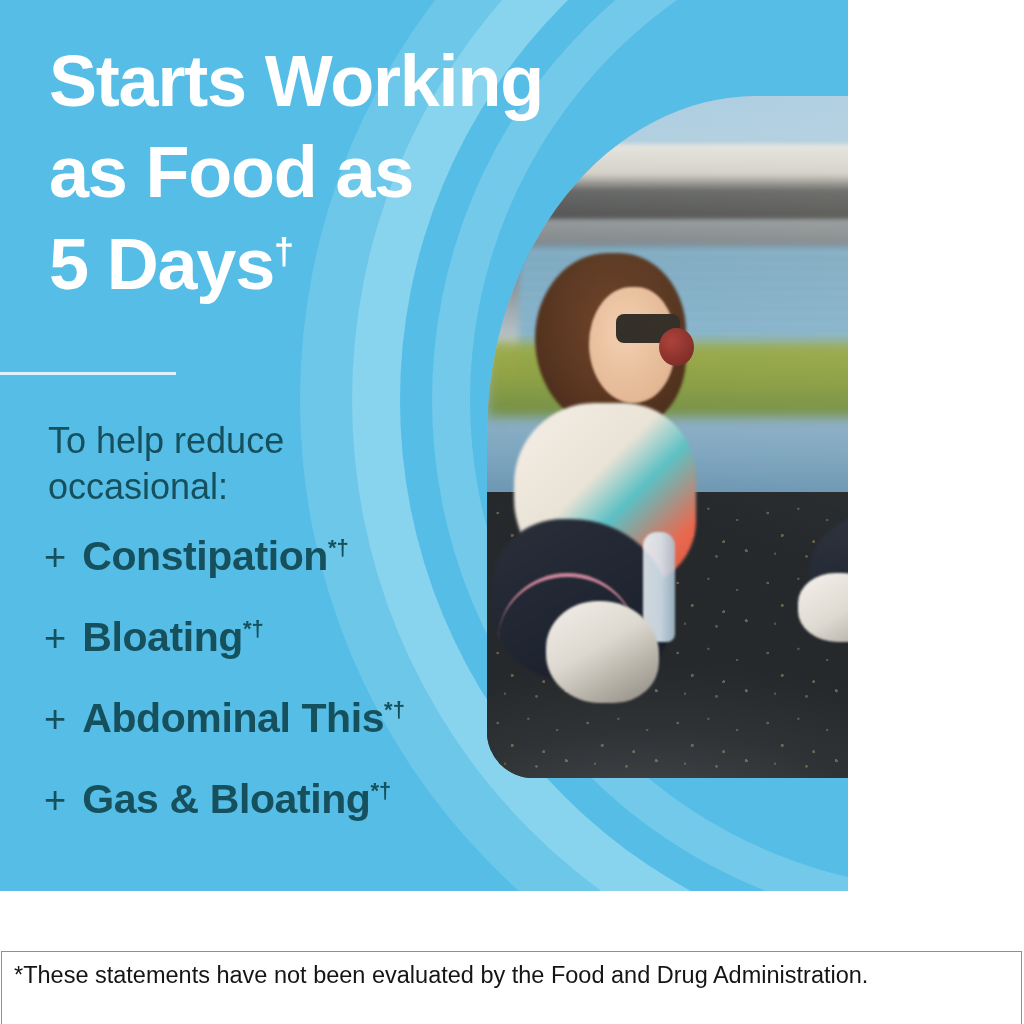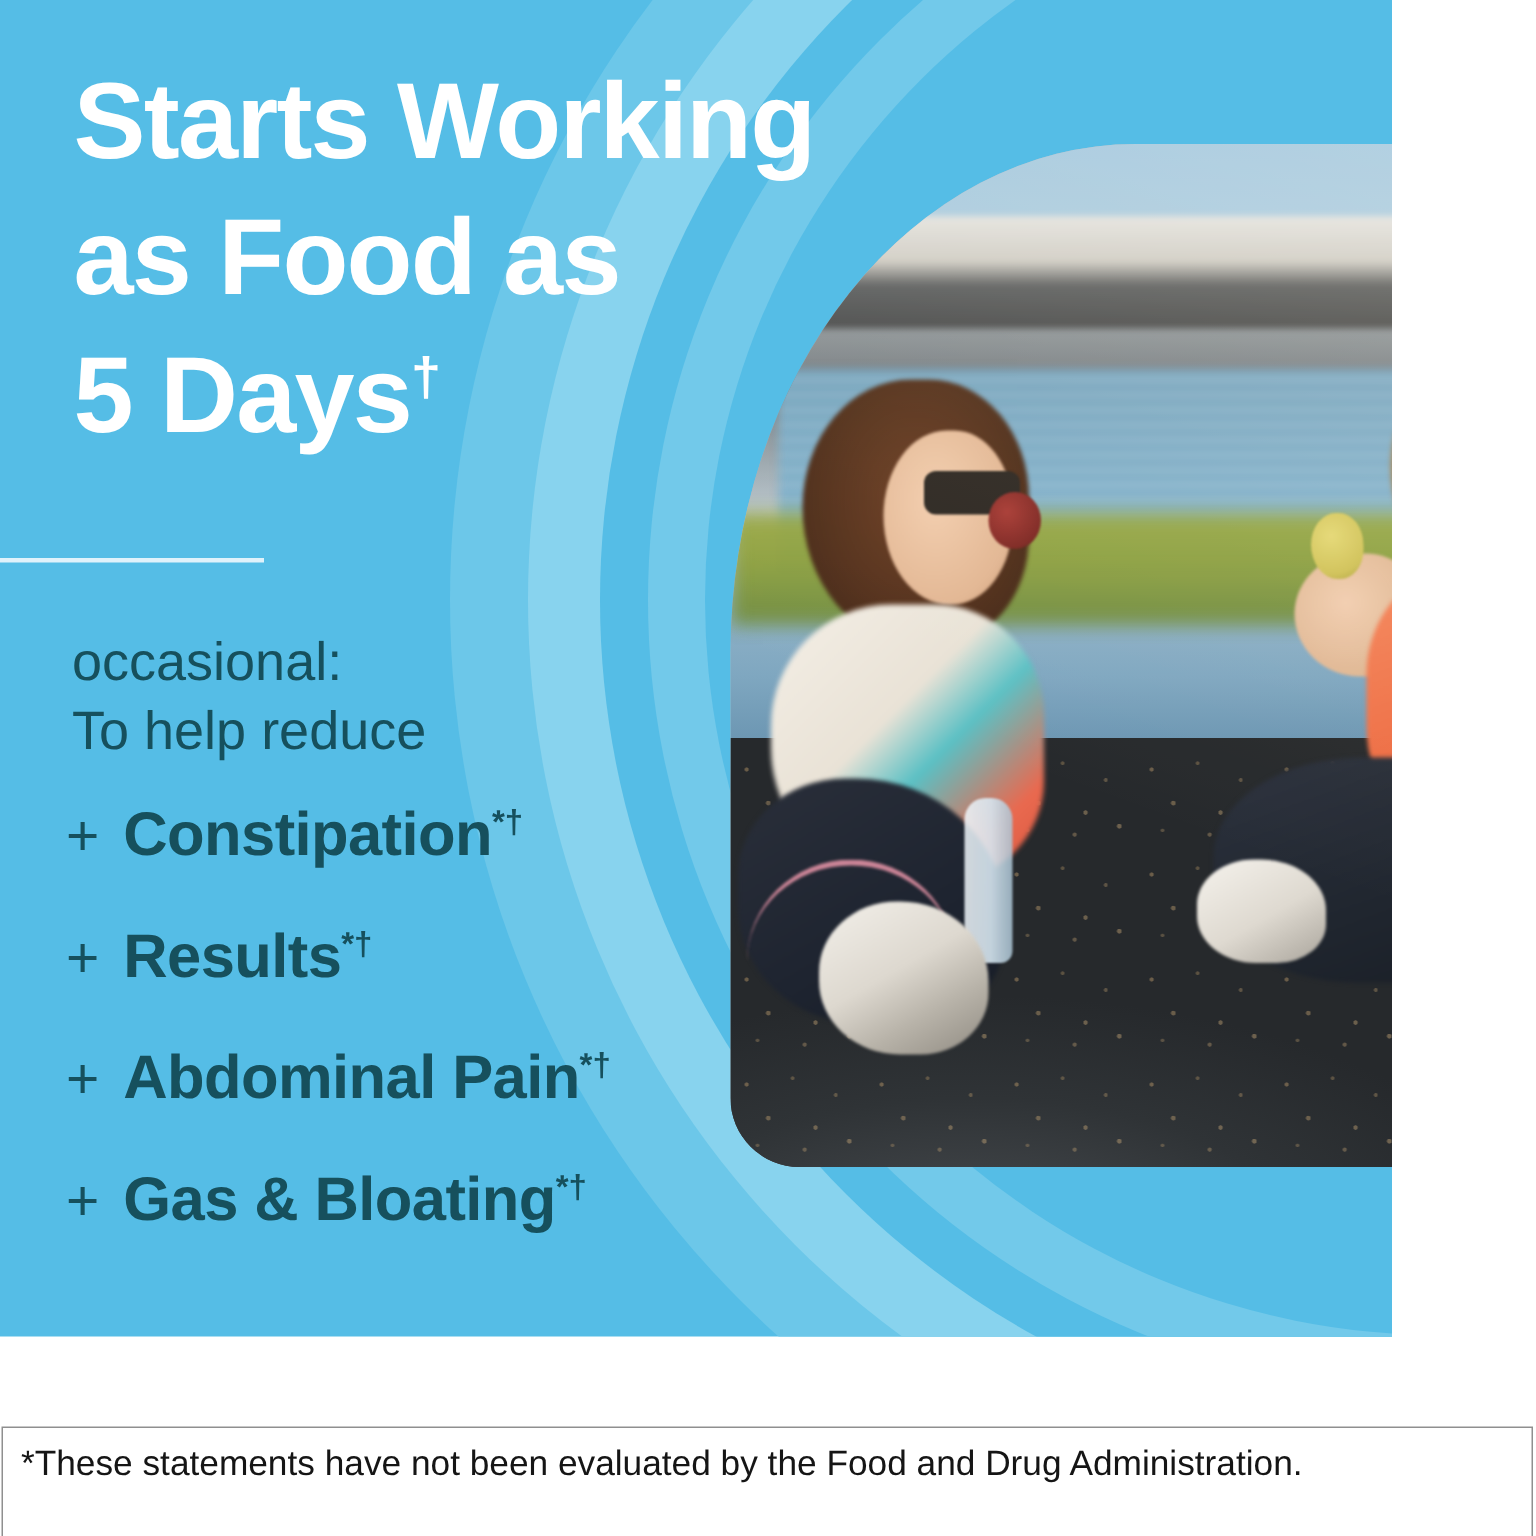--- a/index.html
+++ b/index.html
@@ -14,21 +14,21 @@
   #poster {
     position:relative;
     width:1024px; height:1024px;
     background:#ffffff;
   }
 
   
   .blue-panel {
     position:absolute;
     left:0; top:0;
-    width:928px; height:891px;
+    width:848px; height:891px;
     background:#55bde6;
     overflow:hidden;
   }
 
   
   .arc {
     position:absolute;
     border-radius:50%;
     pointer-events:none;
   }
@@ -412,39 +412,39 @@
 
     <div class="headline">
       <span class="hl-line">Starts Working</span>
       <span class="hl-line">as Food as</span>
       <span class="hl-line"><span>5 Days</span><span class="sup">†</span></span>
     </div>
 
     <div class="divider"></div>
 
     <div class="lead">
+      <span>To help reduce</span>
       <span>occasional:</span>
-      <span>To help reduce</span>
     </div>
 
     <div class="bullets">
 
       <div class="bullet">
         <span class="bullet-plus">+</span>
         <span class="bullet-text"><span>Constipation</span><span class="sup">*†</span></span>
       </div>
 
       <div class="bullet">
         <span class="bullet-plus">+</span>
-        <span class="bullet-text"><span>Results</span><span class="sup">*†</span></span>
+        <span class="bullet-text"><span>Bloating</span><span class="sup">*†</span></span>
       </div>
 
       <div class="bullet">
         <span class="bullet-plus">+</span>
-        <span class="bullet-text"><span>Abdominal Pain</span><span class="sup">*†</span></span>
+        <span class="bullet-text"><span>Abdominal This</span><span class="sup">*†</span></span>
       </div>
 
       <div class="bullet">
         <span class="bullet-plus">+</span>
         <span class="bullet-text"><span>Gas &amp; Bloating</span><span class="sup">*†</span></span>
       </div>
 
     </div>
   </div>
 

